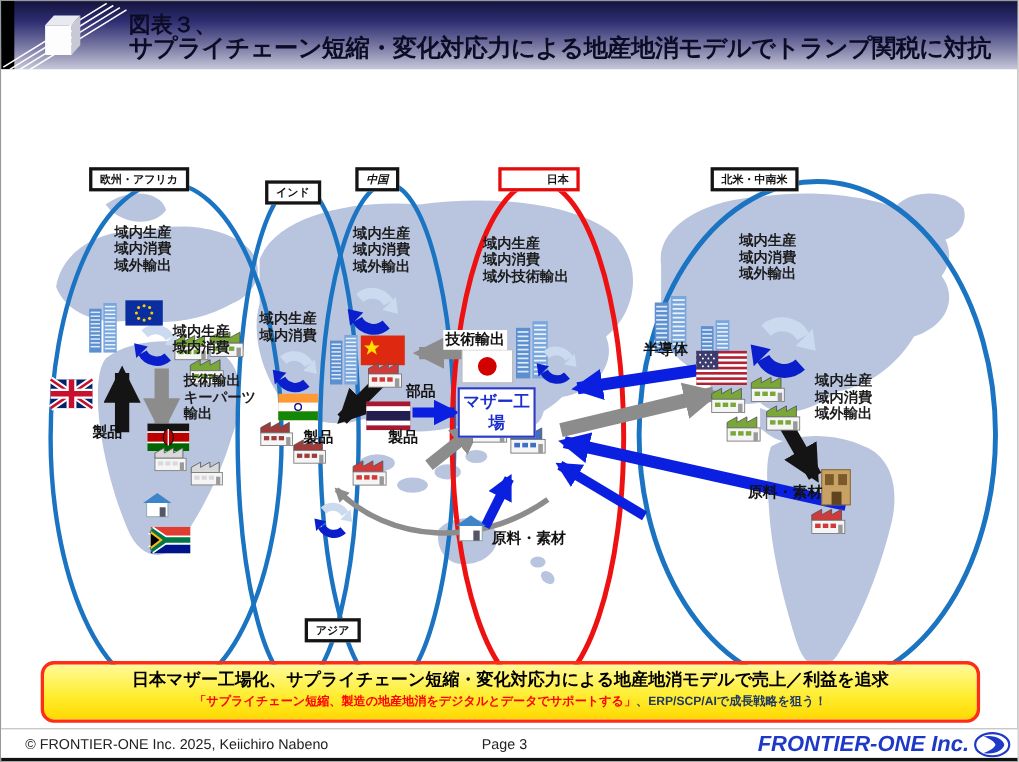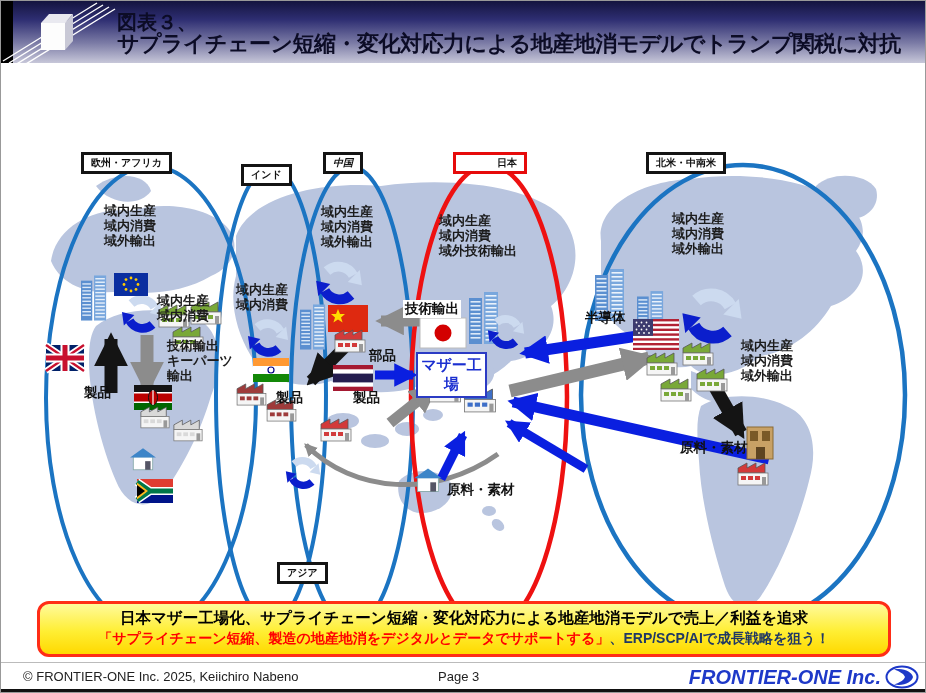--- a/index.html
+++ b/index.html
@@ -19,21 +19,21 @@
   .tagbox.red{border-color:#e60b0b;padding-left:41px;}
   .stat{position:absolute;font-size:13px;font-weight:bold;color:#1c1c1c;line-height:15px;white-space:nowrap;z-index:4;}
   .floatlbl{position:absolute;font-weight:bold;font-size:13.5px;color:#111;white-space:nowrap;z-index:4;}
   .whitebg{background:#fff;padding:0 2px;}
   .mother{position:absolute;left:415px;top:351px;width:71px;box-sizing:border-box;border:2px solid #2b3bc4;
           background:#fff;color:#1b2fd0;font-size:15px;font-weight:bold;text-align:center;padding:2px 0;z-index:5;}
   
   .banner{position:absolute;left:36px;top:600px;width:854px;height:56px;border:3px solid #ff2d16;border-radius:12px;
           background:linear-gradient(180deg,#fffa9b 0%,#ffee33 55%,#ffd900 100%);text-align:center;z-index:6;box-sizing:border-box;}
   .b1{margin-top:4px;font-size:15.5px;font-weight:bold;color:#000;}
-  .b2{font-size:14px;font-weight:bold;margin-top:1px;}
+  .b2{font-size:11px;font-weight:bold;margin-top:1px;}
   .bq{color:#ff0000;}
   .br{color:#203864;}
   
   .footer{position:absolute;left:0;top:661px;width:926px;height:29px;background:#fff;border-top:1px solid #bbb;z-index:6;}
   .fcopy{position:absolute;left:22px;top:6px;font-size:13px;color:#222;}
   .fpage{position:absolute;left:437px;top:6px;font-size:13px;color:#222;}
   .flogo{position:absolute;right:8px;top:2px;display:flex;align-items:center;gap:4px;}
   .flogo span{font-size:20px;font-weight:bold;font-style:italic;color:#1e39c8;}
   .bline{position:absolute;left:0;bottom:0;width:926px;height:3px;background:#111;z-index:7;}
   .mapsvg{position:absolute;left:0;top:0;z-index:1;}

